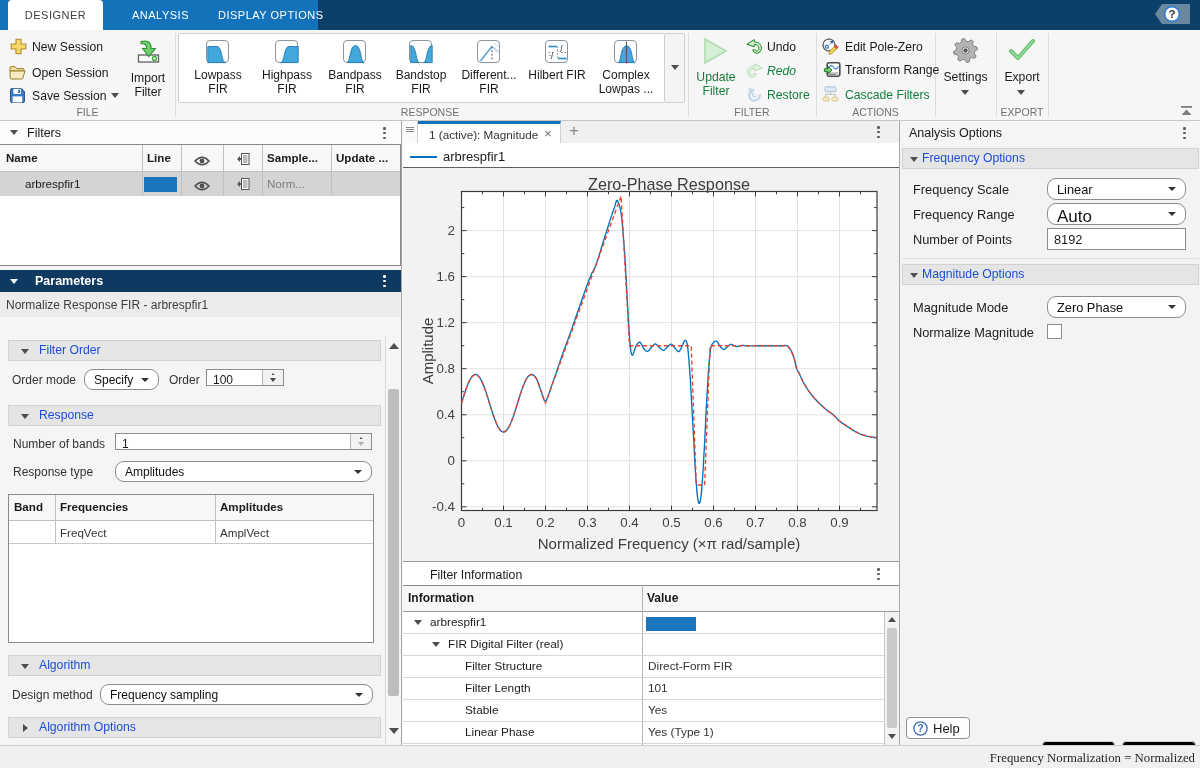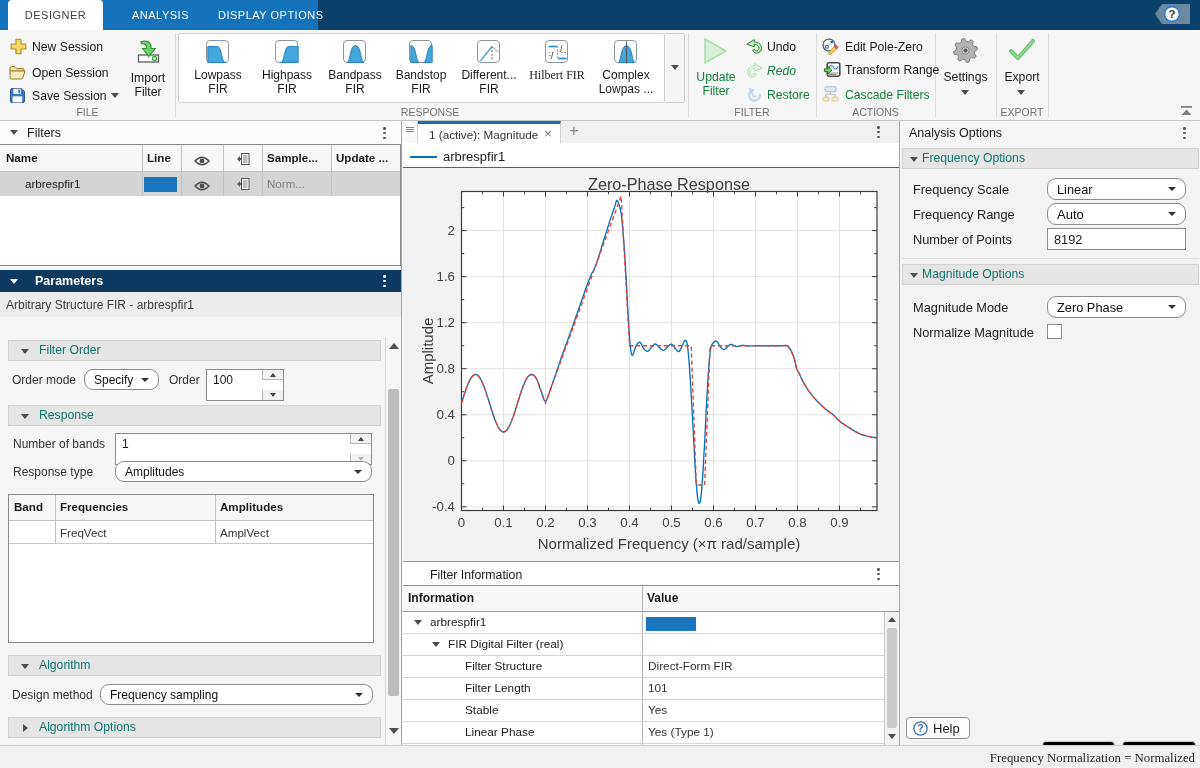--- a/index.html
+++ b/index.html
@@ -19,24 +19,24 @@
 .galbox { left:178px; top:3px; width:487px; height:70px; background:#fff; border:1px solid #ccd1d5; border-radius:2px; }
 .galexp { left:665px; top:3px; width:20px; height:70px; background:#f4f4f4; border:1px solid #ccd1d5; border-left:none; border-radius:0 2px 2px 0; }
 .gicon { top:10px; width:23px; height:23px; border:1.2px solid #8b959e; border-radius:4px; background:#fff; }
 .glabel { top:39px; width:84px; text-align:center; font-size:12px; line-height:13.5px; color:#1a1a1a; }
 .tri-d { width:0; height:0; border-left:4.5px solid transparent; border-right:4.5px solid transparent; border-top:5px solid #4d4d4d; }
 .tri-r { width:0; height:0; border-top:4.5px solid transparent; border-bottom:4.5px solid transparent; border-left:5px solid #4d4d4d; }
 .dots { width:3px; }
 .dots i { display:block; width:2.6px; height:2.6px; border-radius:50%; background:#5a5a5a; margin-bottom:2.2px; }
 .panelhdr { height:23px; background:#fbfbfb; }
 .navyhdr { background:#0e3a61; color:#fff; }
-.secbar { background:#e5e5e5; border:1px solid #d2d2d2; height:21px; font-size:12.2px; color:#0f766e; }
+.secbar { background:#e5e5e5; border:1px solid #d2d2d2; height:21px; font-size:12.2px; color:#1d4ed8; }
 .combo { background:#fff; border:1px solid #8c8c8c; border-radius:9px; height:21px; font-size:12px; color:#111; }
 .combo .tri-d { position:absolute; right:9px; top:8px; border-left-width:4px; border-right-width:4px; border-top-width:4.5px; border-top-color:#333; }
-.spinbox { background:#fff; border:1px solid #8c8c8c; height:32px; font-size:12px; }
+.spinbox { background:#fff; border:1px solid #8c8c8c; height:17px; font-size:12px; }
 .spztop,.spzbot { position:absolute; right:0; width:21px; height:10px; background:#f2f2f2; border-left:1px solid #b5b5b5; }
 .spztop { top:0; border-bottom:.5px solid #b5b5b5; }
 .spzbot { bottom:0; }
 .sarr-u { width:0;height:0;border-left:3.5px solid transparent;border-right:3.5px solid transparent;border-bottom:4px solid #444; position:absolute; left:6.5px; top:2.5px; }
 .sarr-d { width:0;height:0;border-left:3.5px solid transparent;border-right:3.5px solid transparent;border-top:4px solid #444; position:absolute; left:6.5px; top:3px; }
 .statusbar { left:0; top:745px; width:1200px; height:23px; background:#f0f0f0; border-top:1px solid #cfcfcf;font-family:Liberation Serif, serif; }
 .btn { border:1px solid #909090; border-radius:4px; background:#fdfdfd; height:22px; font-size:13px; color:#1a1a1a; }
 .btn.dis { border-color:#cfcfcf; color:#b4b4b4; background:#000000;margin-top:24px; }
 </style>
 </head>
@@ -120,21 +120,21 @@
         <path d="M16.5 2.5 L21 6" stroke="#9fc8e8" stroke-width="1" stroke-dasharray="1.5 1.3" fill="none"></path>
       </svg></div>
     <div class="abs glabel" style="left:447px;">Different...<br>FIR</div>
     <div class="abs gicon" style="left:545px"><svg width="23" height="23" viewBox="0 0 23 23">
         <path d="M2.5 5.5 H11" stroke="#2e8fd0" stroke-width="1.7" fill="none"></path>
         <path d="M12 17.5 H20.5" stroke="#2e8fd0" stroke-width="1.7" fill="none"></path>
         <path d="M11.5 5.5 V17.5 M2.5 11.5 H8 M15 11.5 H20.5" stroke="#888" stroke-width="0.9" stroke-dasharray="1.8 1.5" fill="none"></path>
         <text x="14.5" y="8.5" font-size="8" font-style="italic" fill="#333">j</text>
         <text x="2.5" y="15.5" font-size="8" font-style="italic" fill="#333">-j</text>
       </svg></div>
-    <div class="abs glabel" style="left:515px;font-family:Liberation Serif, serif;">Hilbert FIR</div>
+    <div class="abs glabel" style="left:515px;">Hilbert FIR</div>
     <div class="abs gicon" style="left:614px"><svg width="23" height="23" viewBox="0 0 23 23">
         <path d="M3.5 21.6 C6 21.6 5.5 4.8 11.5 4.8 C17.5 4.8 17 21.6 19.5 21.6 Z" fill="#42a7db" stroke="#1f7ab8" stroke-width="0.9"></path>
         <path d="M11.5 0.5 V22.5" stroke="#555" stroke-width="1.1" fill="none"></path>
       </svg></div>
     <div class="abs glabel" style="left:584px;">Complex<br>Lowpas ...</div>
 
   <svg class="abs" style="left:701px;top:7px" width="28" height="28" viewBox="0 0 28 28">
       <path d="M4 2 L25 14 L4 26 Z" fill="#d7efd7" stroke="#a9dca9" stroke-width="1.5"></path>
     </svg>
   <div class="abs ilabel dis" style="left:692px;top:40px;width:48px;text-align:center;">Update<br>Filter</div>
@@ -246,21 +246,21 @@
     <div class="abs navyhdr" style="left:0;top:149px;width:401px;height:22px;">
       <div class="abs tri-d" style="left:10px;top:9px;border-top-color:#fff;"></div>
       <div class="abs" style="left:27px;top:4px;font-size:12.5px;font-weight:bold;padding-left:8px;">Parameters</div>
       <div class="abs dots" style="left:383px;top:5px">
         <i style="background:#fff"></i>
         <i style="background:#fff"></i>
         <i style="background:#fff"></i>
       </div>
     </div>
     <div class="abs" style="left:0;top:171px;width:401px;height:25px;background:#ececec;">
-      <div class="abs" style="left:6px;top:6px;font-size:12px;color:#3d3d3d;">Arbitrary Structure FIR - arbrespfir1</div>
+      <div class="abs" style="left:6px;top:6px;font-size:12px;color:#3d3d3d;">Normalize Response FIR - arbrespfir1</div>
     </div>
     <div class="abs" style="left:0;top:196px;width:401px;height:428px;background:#f5f5f5;"></div>
     <div class="abs secbar" style="left:8px;top:219px;width:373px;">
       <div class="abs tri-d" style="left:12px;top:8px"></div>
       <div class="abs" style="left:30px;top:2px;">Filter Order</div>
     </div>
     <div class="abs" style="left:12px;top:252px;font-size:12px;color:#333;">Order mode</div>
     <div class="abs combo" style="left:84px;top:248px;width:75px;">
       <div class="abs" style="left:9px;top:3px;">Specify</div>
       <div class="abs tri-d"></div>
@@ -426,21 +426,21 @@
       <div class="abs tri-d" style="left:7px;top:8px"></div>
       <div class="abs" style="left:19px;top:2px;">Frequency Options</div>
     </div>
     <div class="abs" style="left:13px;top:61px;font-size:12.8px;color:#222;">Frequency Scale</div>
     <div class="abs combo" style="left:147px;top:57px;width:139px;height:22px;">
       <div class="abs" style="left:9px;top:3px;font-size:12.8px;">Linear</div>
       <div class="abs tri-d"></div>
     </div>
     <div class="abs" style="left:13px;top:86px;font-size:12.8px;color:#222;">Frequency Range</div>
     <div class="abs combo" style="left:147px;top:82px;width:139px;height:22px;">
-      <div class="abs" style="left:9px;top:3px;font-size:13px;">Auto</div>
+      <div class="abs" style="left:9px;top:3px;font-size:17px;">Auto</div>
       <div class="abs tri-d"></div>
     </div>
     <div class="abs" style="left:13px;top:111px;font-size:12.8px;color:#222;">Number of Points</div>
     <div class="abs spinbox" style="left:147px;top:107px;width:139px;height:22px;">
       <div class="abs" style="left:6px;top:3px;font-size:12.8px;">8192</div>
     </div>
     <div class="abs secbar" style="left:2px;top:143px;width:297px;">
       <div class="abs tri-d" style="left:7px;top:8px"></div>
       <div class="abs" style="left:19px;top:2px;">Magnitude Options</div>
     </div>

